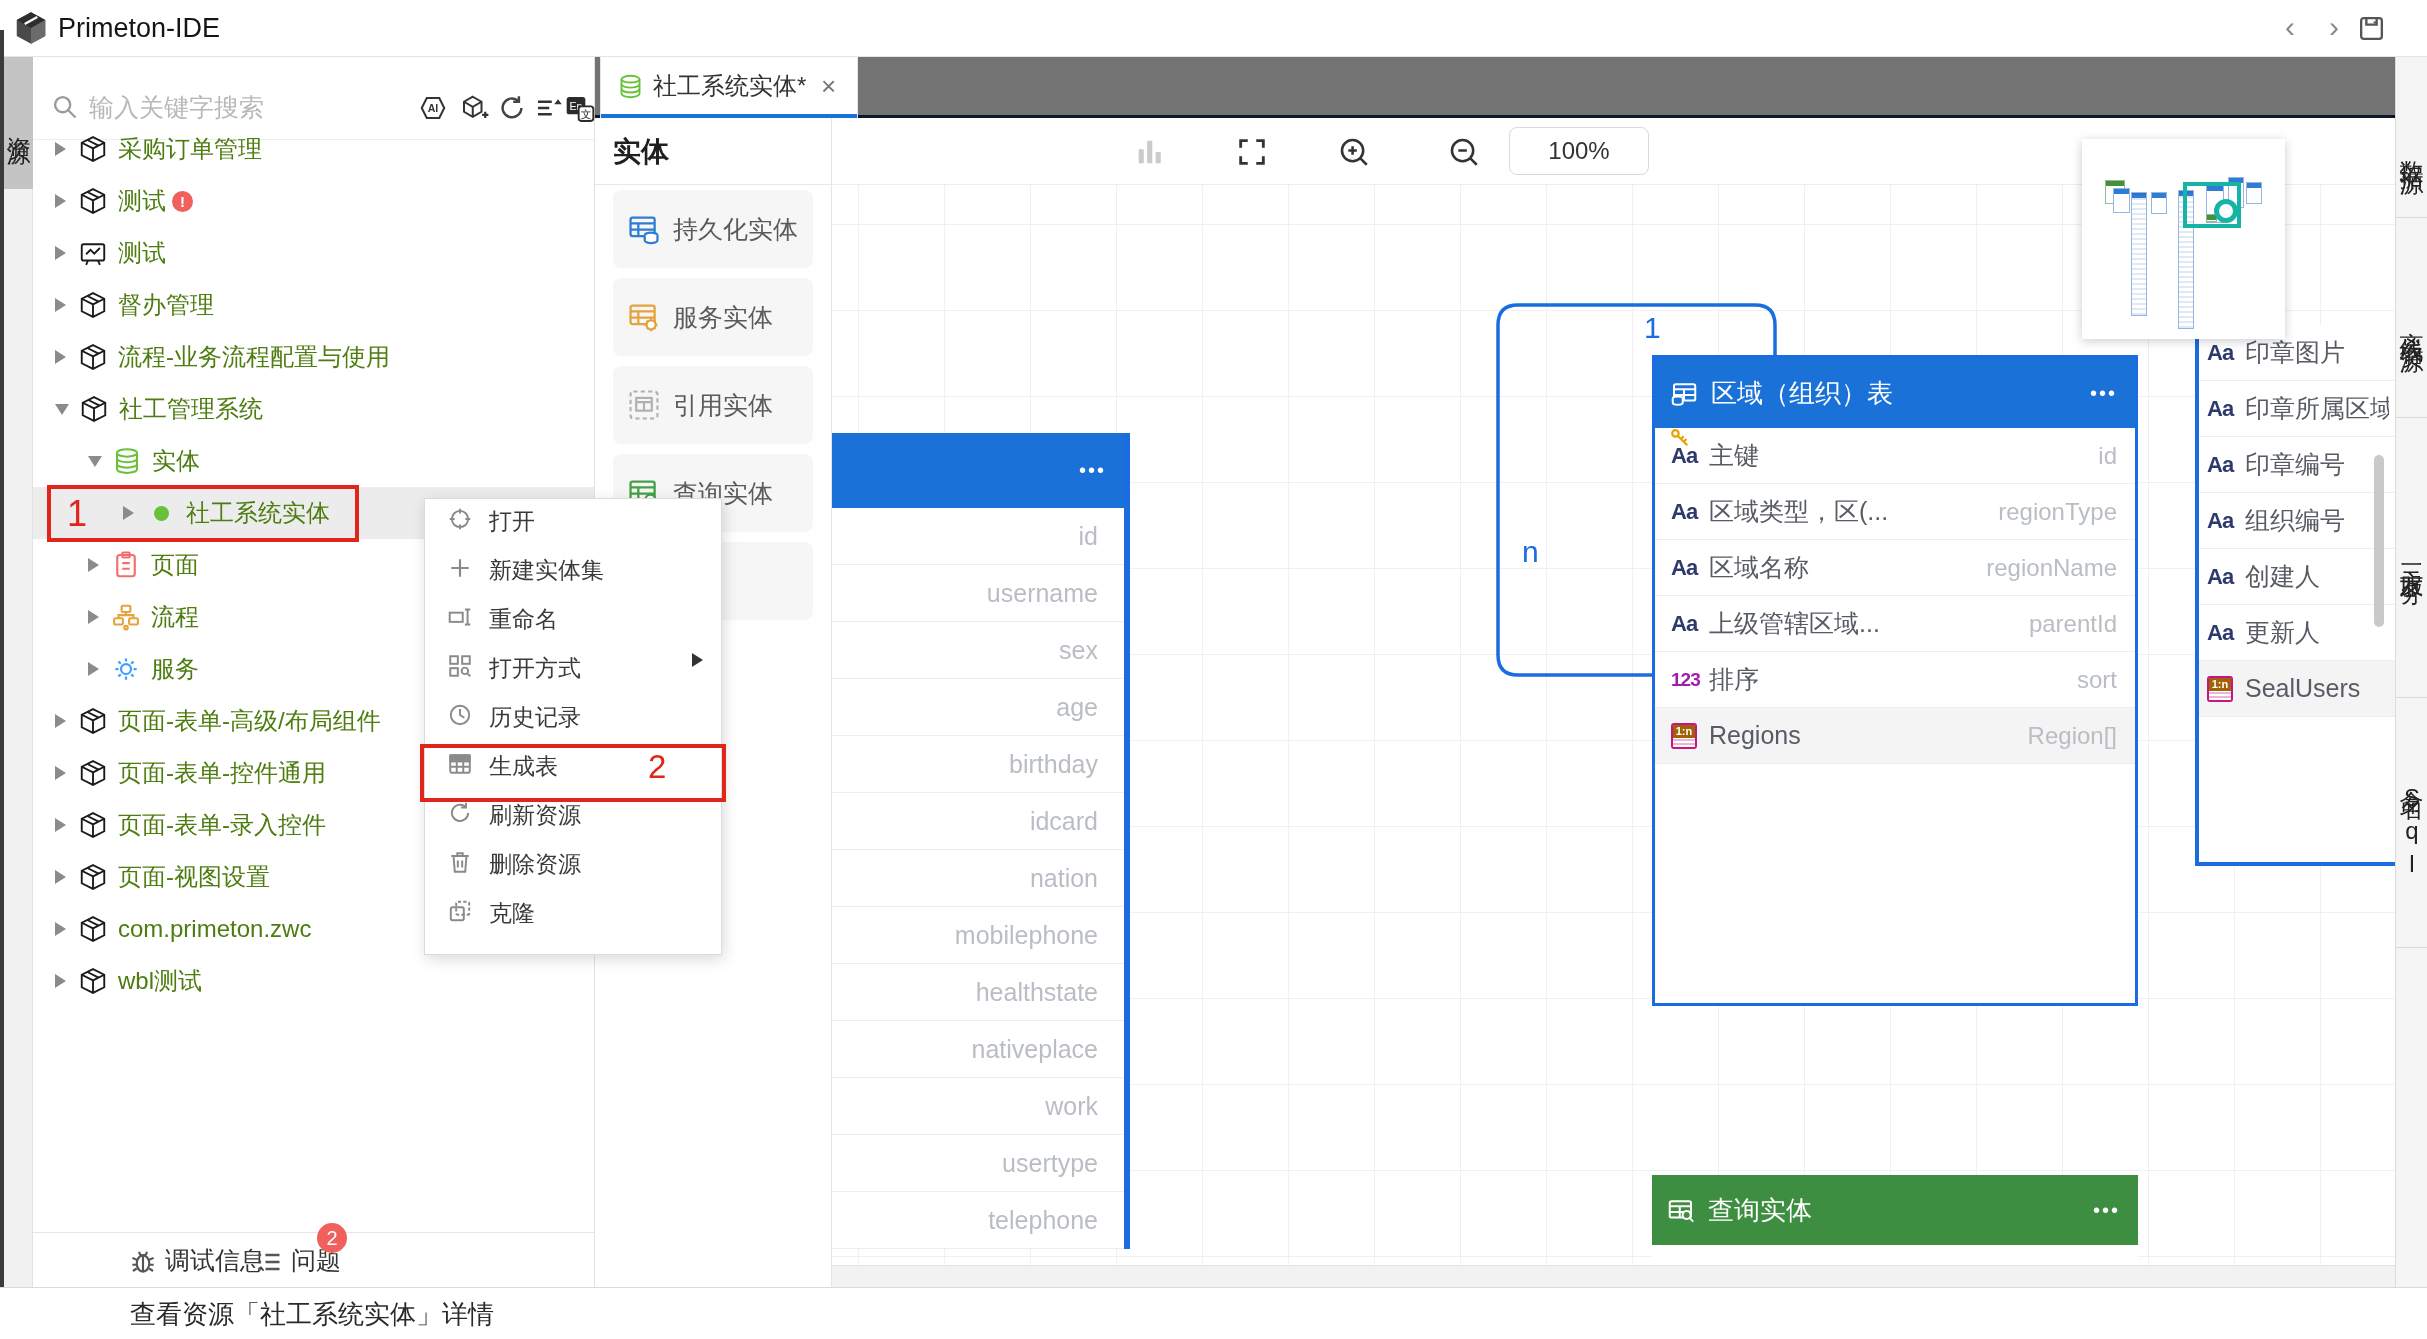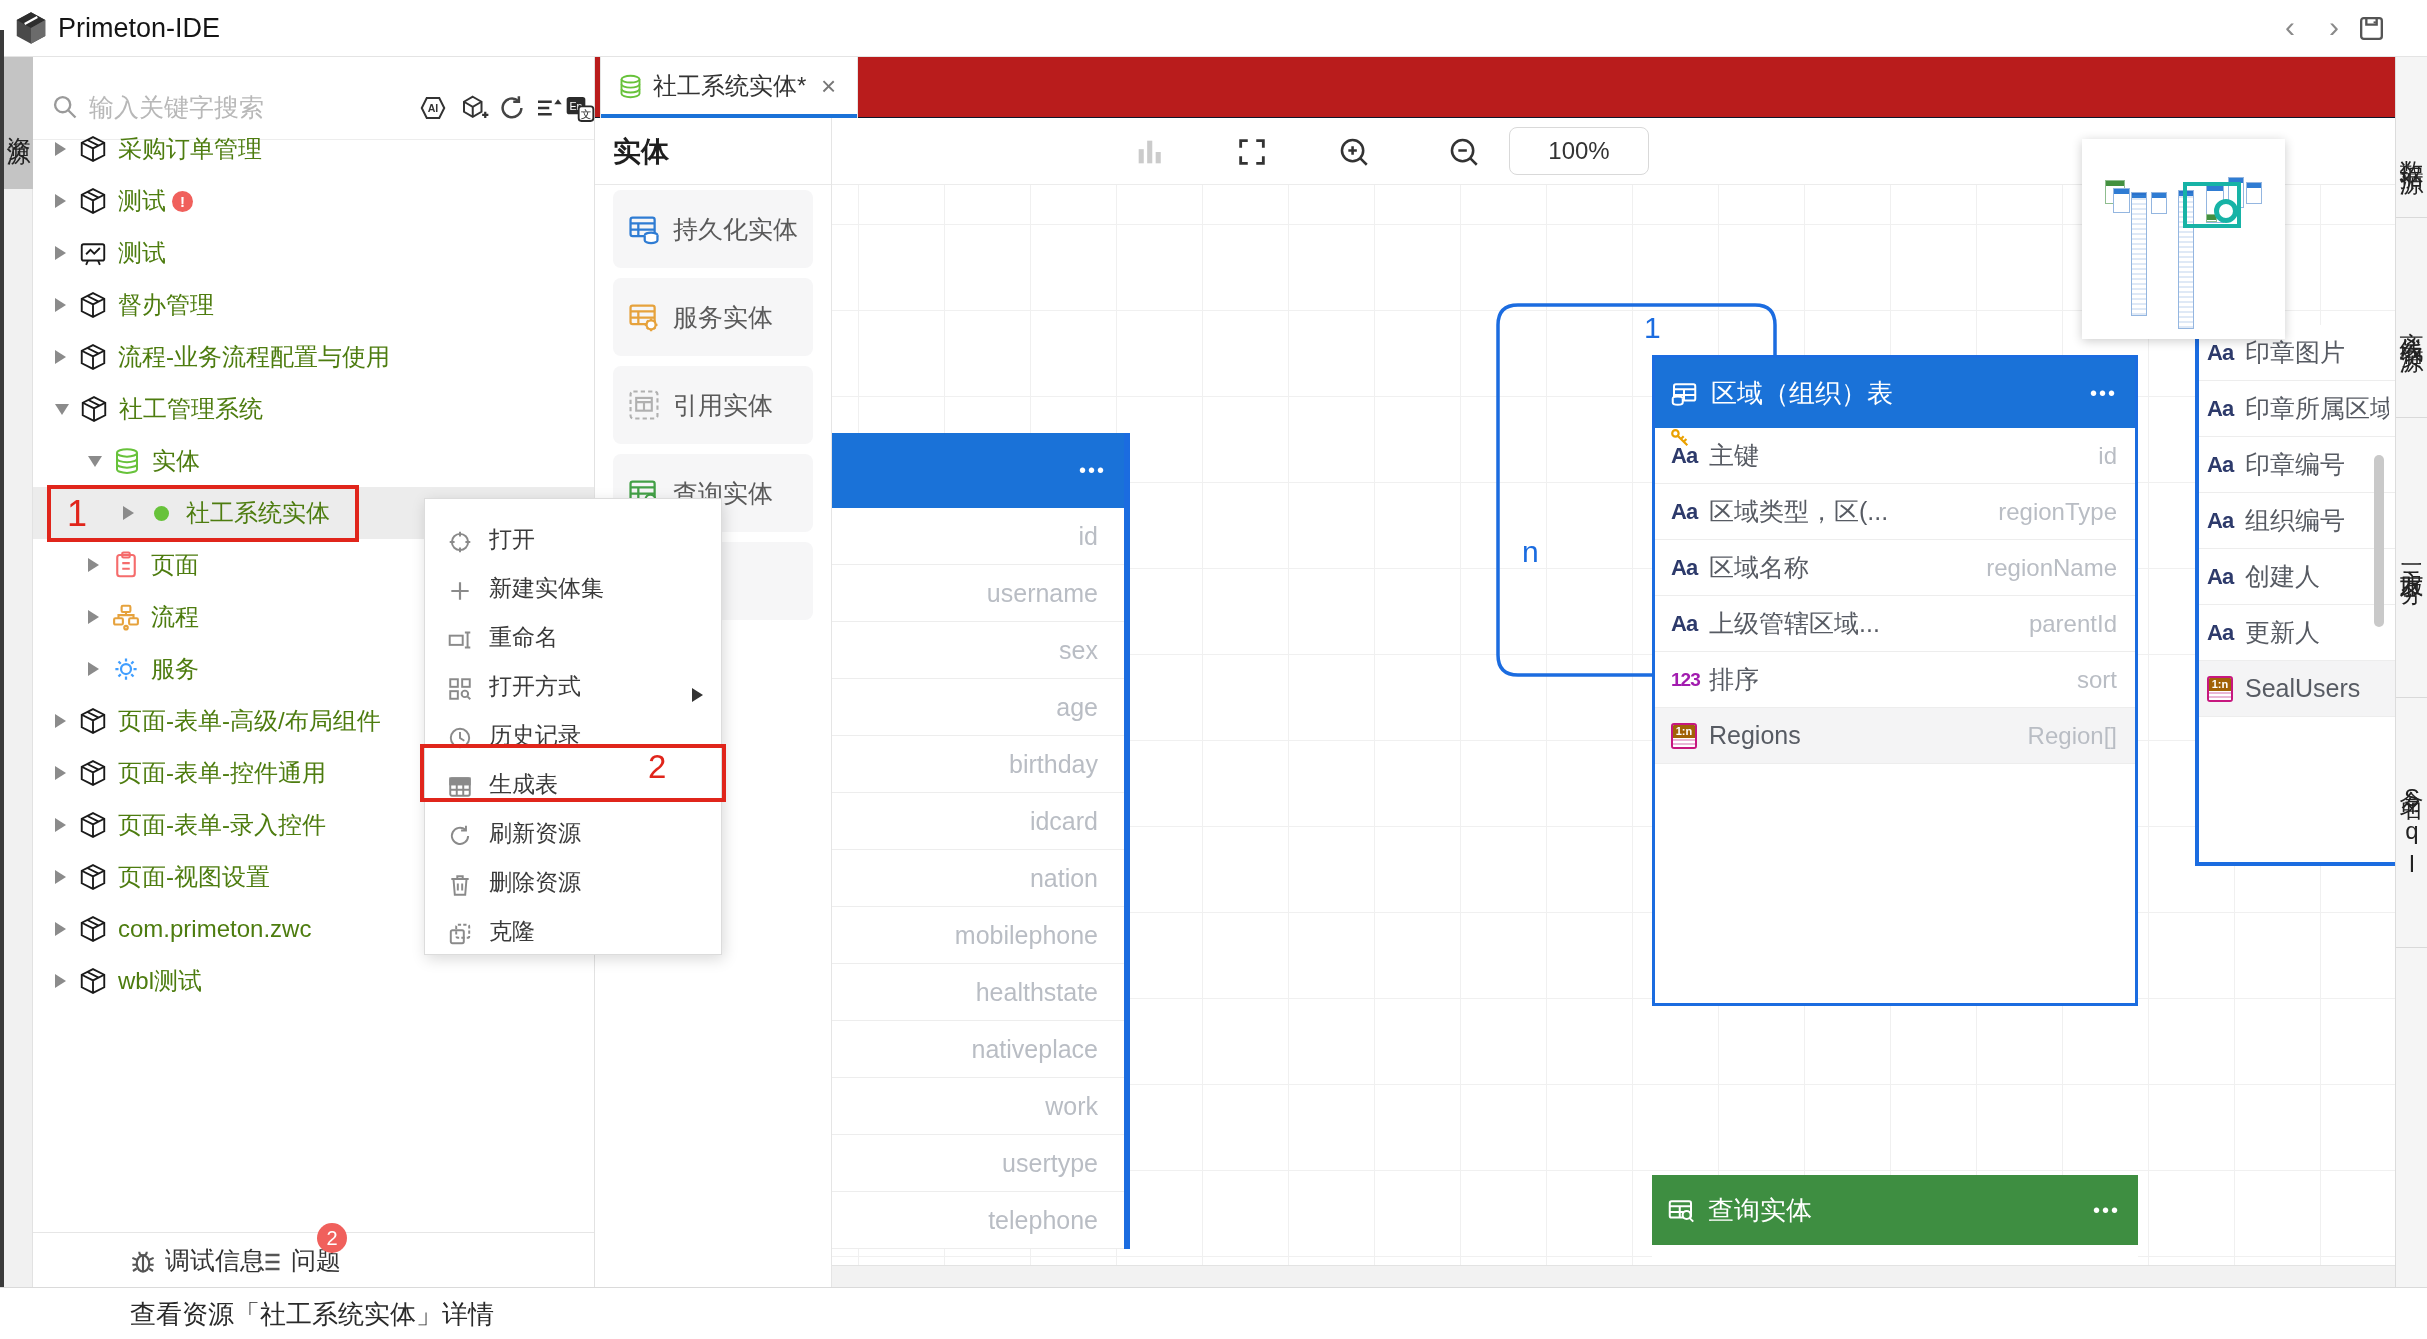--- a/index.html
+++ b/index.html
@@ -43,21 +43,21 @@
   
   .expbottom{left:0;top:1175px;width:561px;height:55px;border-top:1px solid #e6e6e6;background:#fff;}
   .btxt{font-size:25px;color:#333;top:0;height:55px;line-height:55px;cursor:pointer;}
   .pbadge{left:284px;top:-10px;width:30px;height:30px;border-radius:50%;background:#f0605c;color:#fff;font-size:20px;
     display:flex;align-items:center;justify-content:center;z-index:5;}
   
   .statusbar{left:0;top:1287px;width:2427px;height:52px;background:#fff;border-top:1px solid #dadada;}
   .statustext{left:130px;top:0;height:52px;line-height:52px;font-size:26px;color:#2a2a2a;}
   
   .editor{left:595px;top:57px;width:1800px;height:1230px;background:#fff;}
-  .tabbar{left:0;top:0;width:1800px;height:61px;background:#b91c1c;border-bottom:1px solid #0f172a;text-align:center;}
+  .tabbar{left:0;top:0;width:1800px;height:61px;background:#737373;border-bottom:3px solid #0f172a;text-align:center;}
   .tab{left:5px;top:0;width:258px;height:61px;background:#fff;border-left:1px solid #e5e5e5;border-right:1px solid #e5e5e5;cursor:pointer;}
   .tabul{left:0;bottom:0;width:100%;height:4px;background:#1a72d8;}
   .tabtitle{left:52px;top:0;height:58px;line-height:58px;font-size:24px;color:#333;}
   .tabclose{left:220px;top:0;height:58px;line-height:58px;font-size:26px;color:#777;cursor:pointer;}
   
   .palette{left:0;top:61px;width:237px;height:1169px;background:#fff;border-right:1px solid #e5e5e5;}
   .palhead{left:0;top:0;width:236px;height:67px;line-height:67px;border-bottom:1px solid #e8e8e8;font-size:28px;font-weight:bold;color:#1f1f1f;padding-left:18px;}
   .card{left:18px;width:200px;height:78px;border-radius:8px;background:#f6f6f7;display:flex;align-items:center;cursor:grab;}
   .cardic{width:34px;height:34px;margin:0 12px 0 14px;flex:none;}
   .cardlbl{font-size:25px;color:#5a5a5a;white-space:nowrap;}
@@ -102,21 +102,21 @@
   .mt.g{border-color:#8fbd8f;background:linear-gradient(#43903f 0 5px,#fff 5px);}
   .mt.tall{background:linear-gradient(#2f7cd3 0 5px,#fff 5px),repeating-linear-gradient(0deg,#dfe9f6 0 2px,#fff 2px 5px);background-blend-mode:multiply;}
   .mviewport{position:absolute;left:101px;top:43px;width:58px;height:46px;border:4px solid #17b3a6;cursor:grab;}
   .mcircle{position:absolute;left:132px;top:60px;width:24px;height:24px;border:5px solid #17b3a6;border-radius:50%;background:#fff;}
   
   .rightrail{left:2395px;top:57px;width:32px;height:1230px;background:#f5f5f5;border-left:1px solid #dcdcdc;}
   .rrtab{left:0;width:31px;text-align:center;}
   .rrdiv{left:0;width:31px;height:1px;background:#d9d9d9;}
   
   .ctxmenu{left:424px;top:498px;width:298px;background:#fff;border:1px solid #dcdcdc;box-shadow:2px 4px 14px rgba(0,0,0,.15);z-index:50;padding:7px 0;}
-  .mi{height:49px;display:flex;align-items:flex-end;cursor:pointer;position:relative;font-family:Liberation Mono, monospace;}
+  .mi{height:49px;display:flex;align-items:flex-start;cursor:pointer;position:relative;font-family:Liberation Mono, monospace;}
   .mic{width:26px;height:26px;margin:0 16px 0 22px;flex:none;}
   .mil{font-size:23px;color:#3a3a3a;white-space:nowrap;}
   .subarrow{position:absolute;right:18px;width:0;height:0;border-left:11px solid #333;border-top:7px solid transparent;border-bottom:7px solid transparent;}
   .redbox2{left:420px;top:744px;width:306px;height:58px;border:4px solid #e0251b;z-index:55;}
   .rednum2{left:648px;top:748px;font-size:33px;color:#e0251b;z-index:56;font-weight:500;}
 </style>
 </head>
 <body>
 
 <div class="stage">

